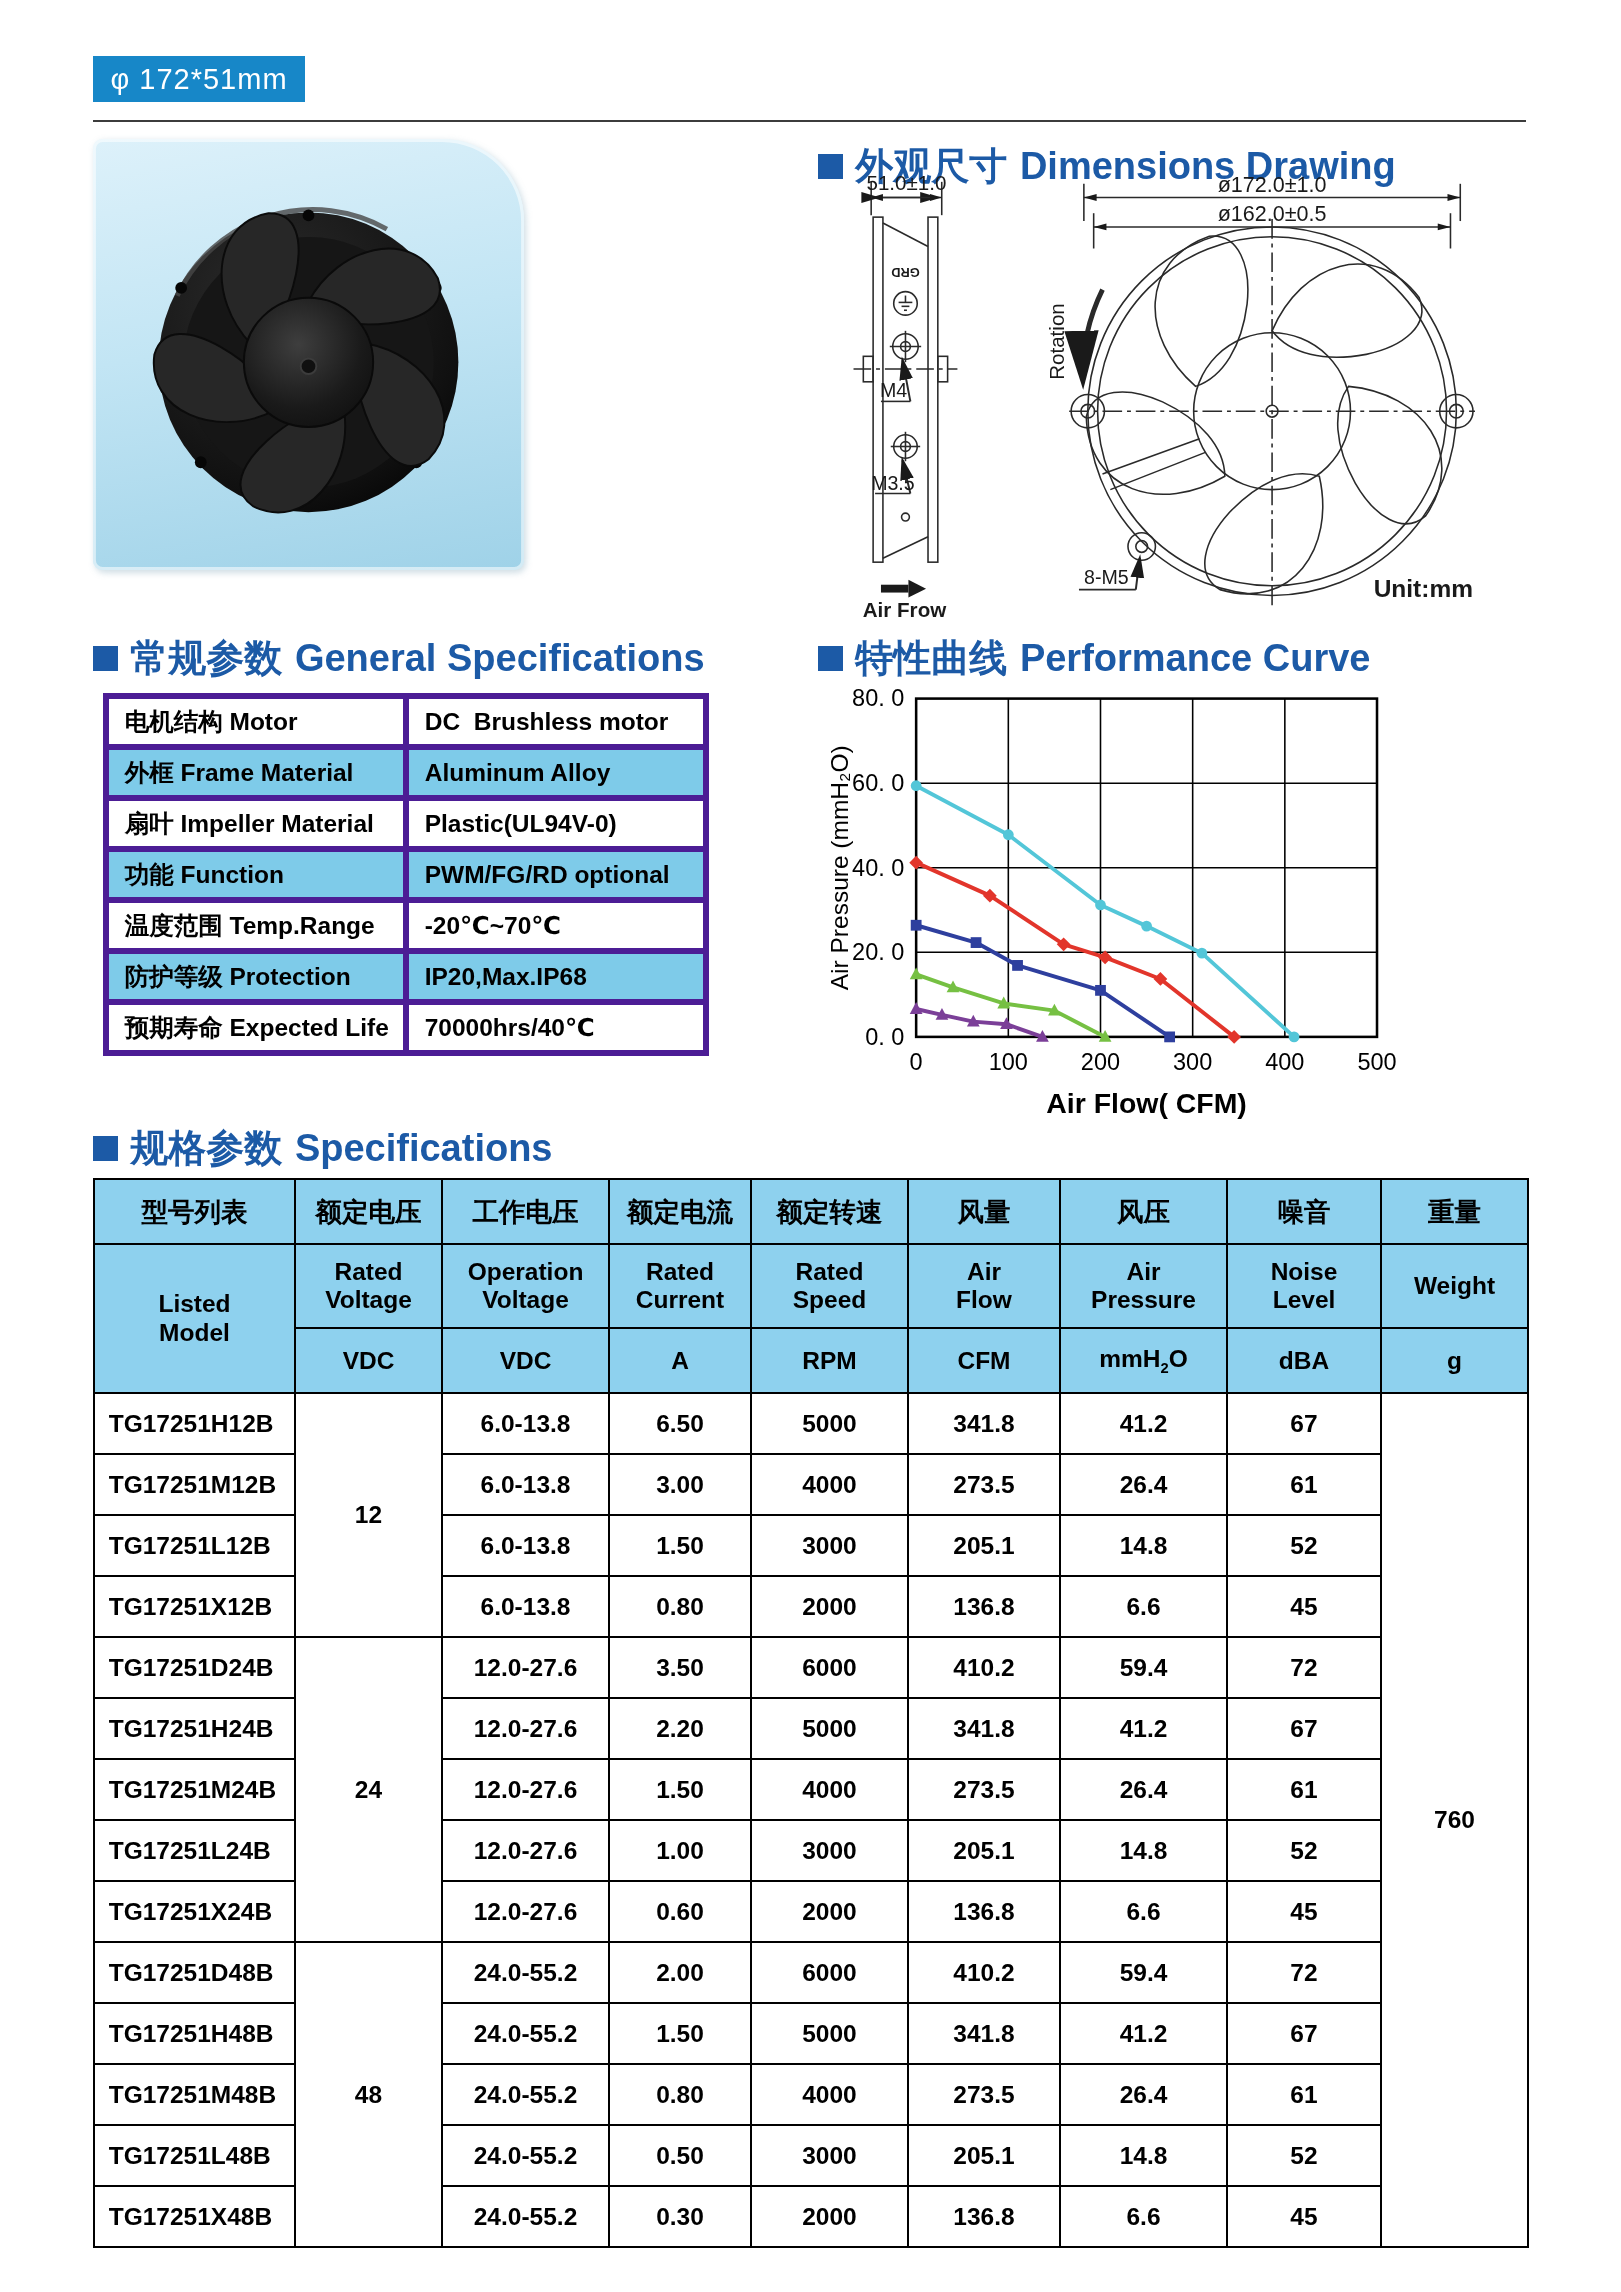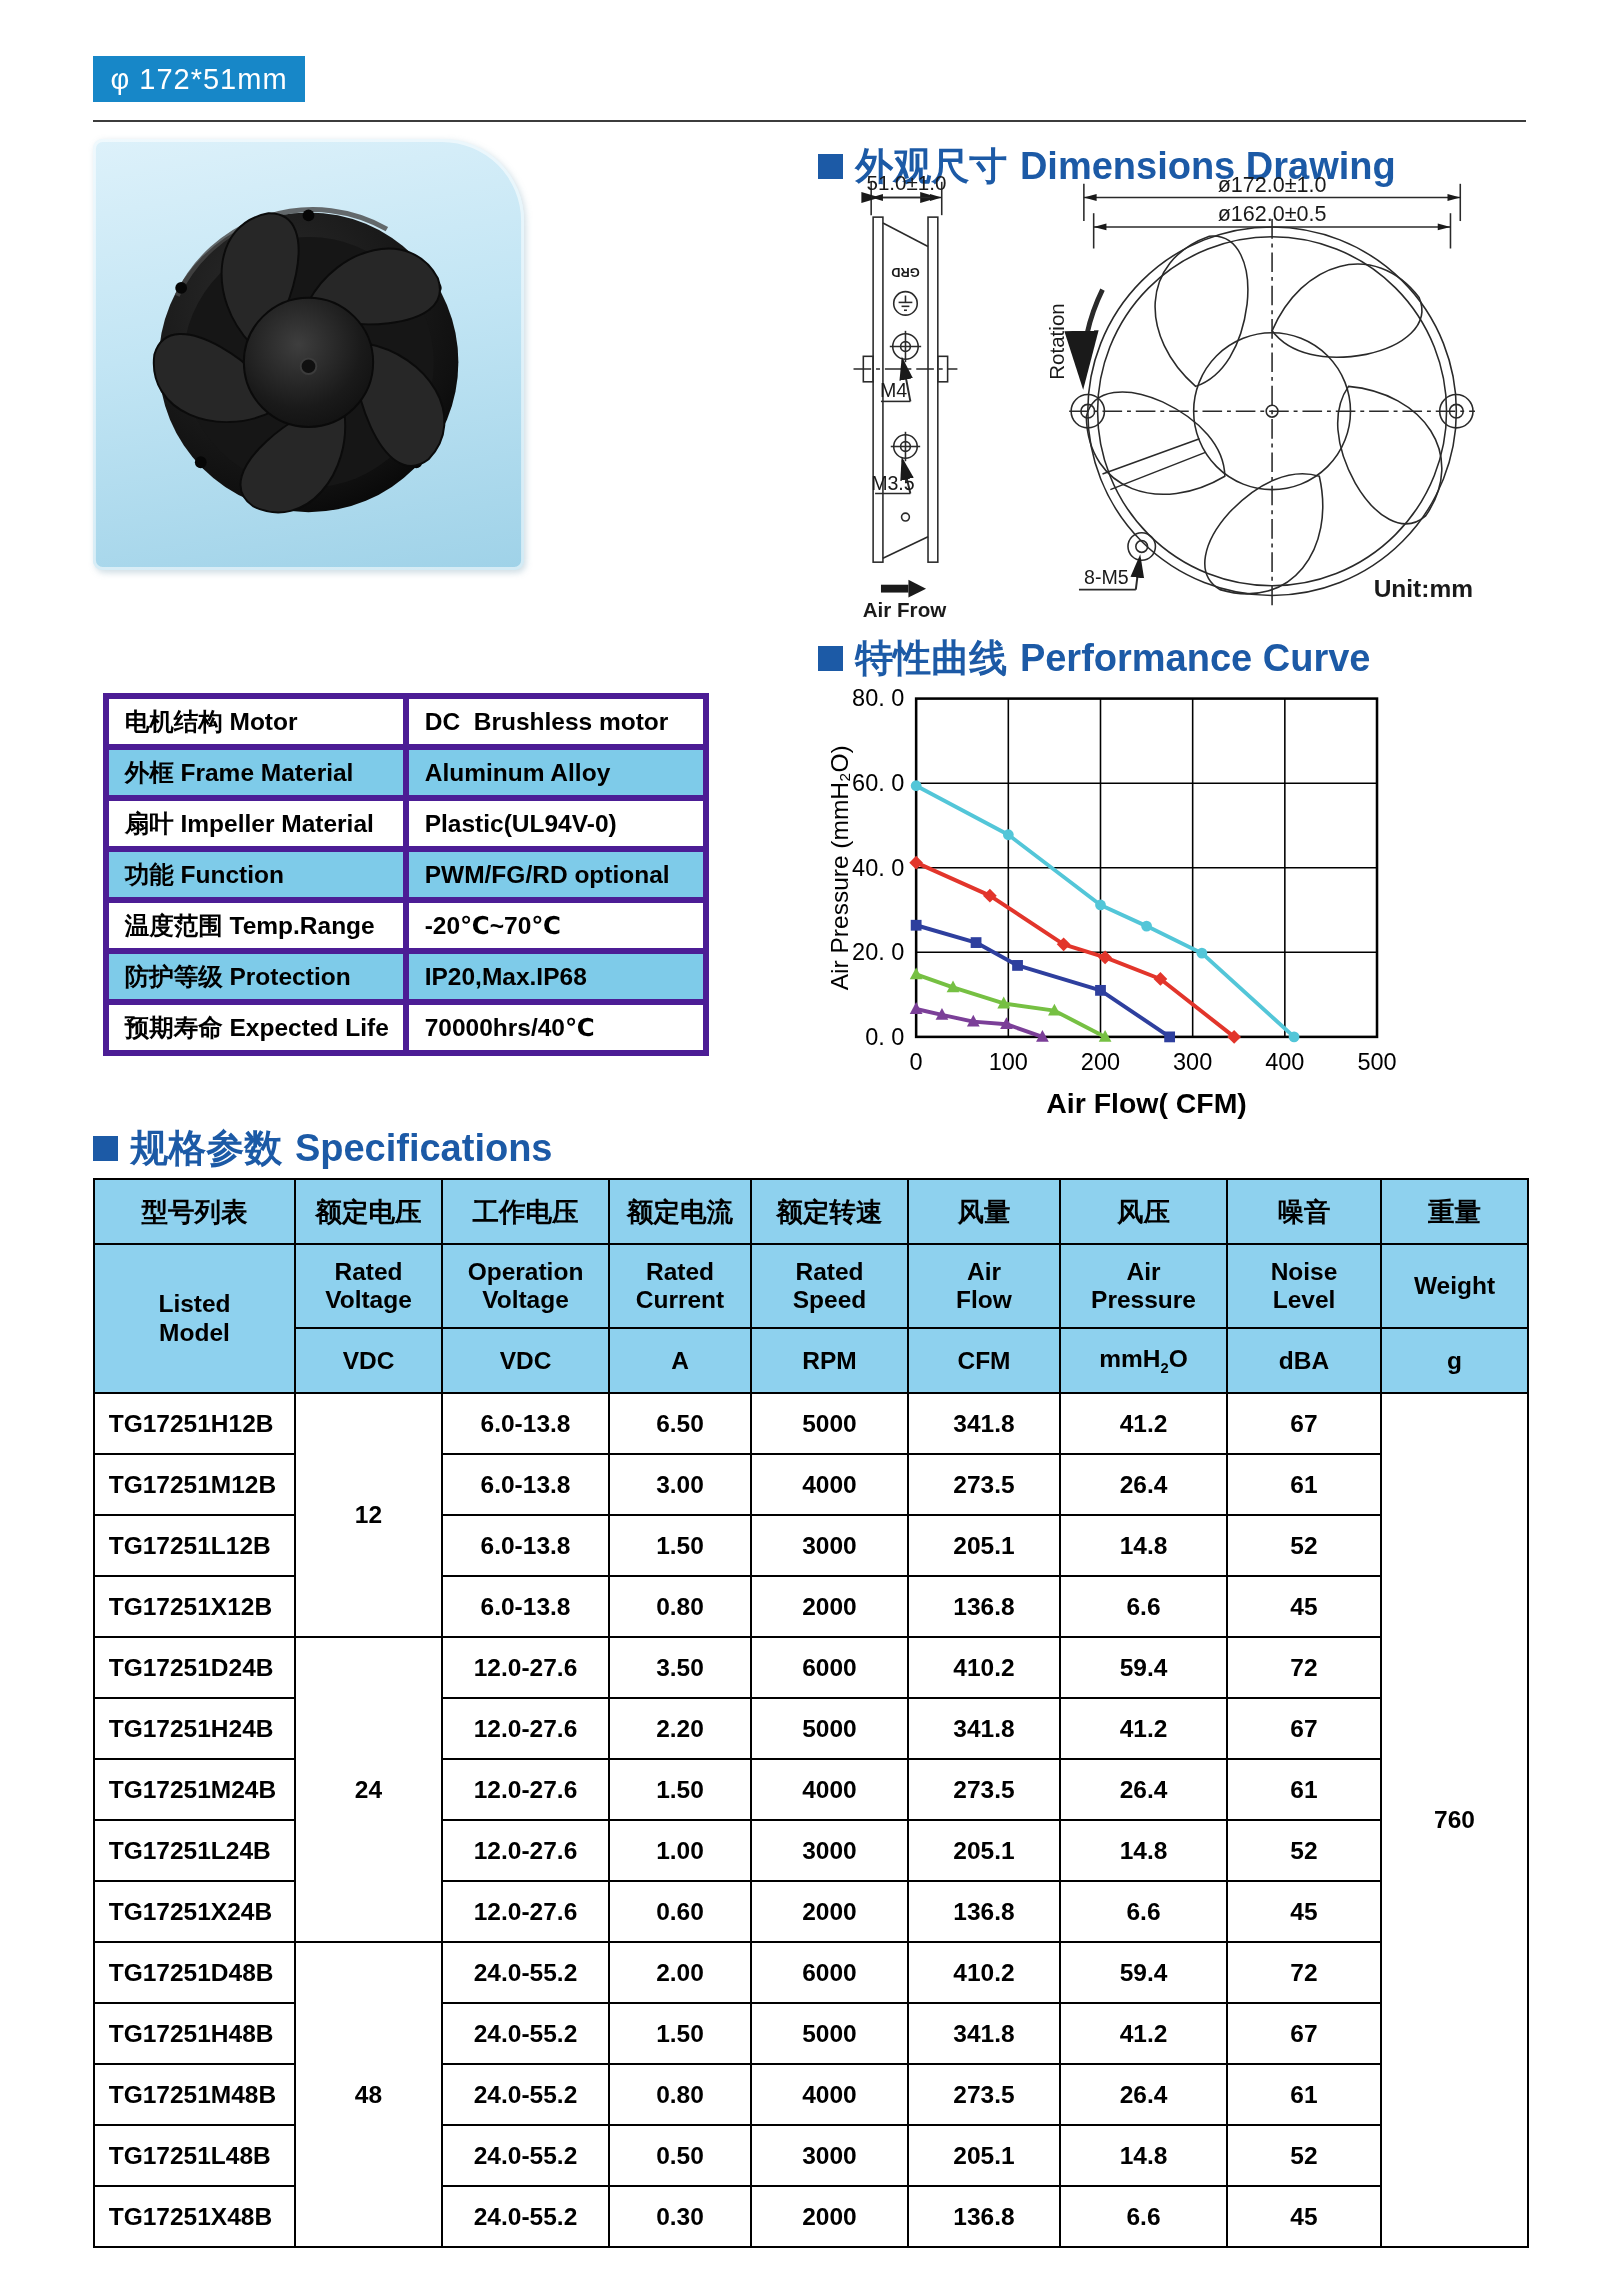--- a/index.html
+++ b/index.html
@@ -208,20 +208,25 @@
       <text x="81" y="104" font-size="13" font-weight="bold" text-anchor="middle" transform="rotate(180 81 100)" fill="#1c5aa6">GRD</text>
       <text x="55" y="228" font-size="20">M4</text>
       <text x="46" y="322" font-size="20">M3.5</text>
       <text x="80" y="452" font-size="21" font-weight="bold" text-anchor="middle">Air Frow</text>
       <text x="243" y="210" font-size="21" transform="rotate(-90 243 210)">Rotation</text>
       <text x="286" y="418" font-size="20" text-anchor="middle">8-M5</text>
       <text x="660" y="432" font-size="25" font-weight="bold" text-anchor="end">Unit:mm</text>
     </svg>
   </div>
 
+  <div class="sec-title" style="left:93px;top:633px;">
+    <span class="sq"></span>
+    <span>常规参数</span>
+    <span>General  Specifications</span>
+  </div>
 
   <table class="gen-table">
     <colgroup>
         <col style="width:300px">
         <col style="width:300px">
       </colgroup>
     <tbody>
       <tr>
           <td>电机结构 Motor</td>
           <td>DC  Brushless motor</td>

